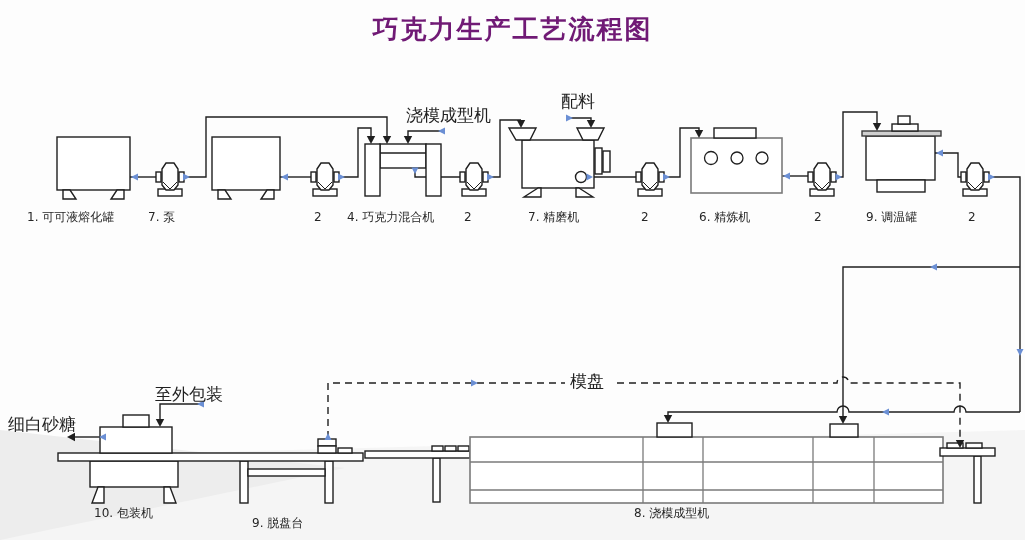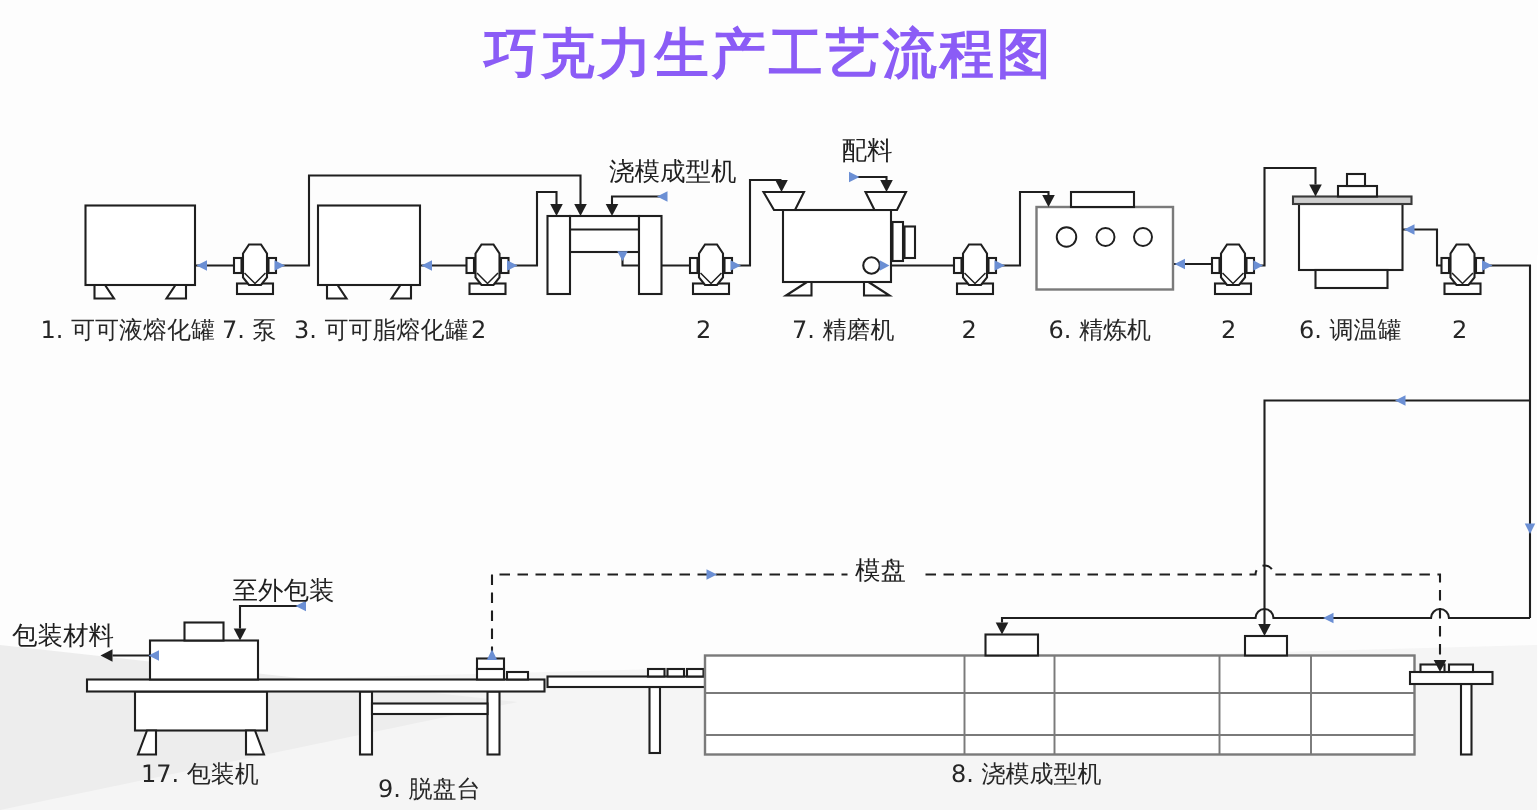--- a/index.html
+++ b/index.html
@@ -1,22 +1,22 @@
 <!DOCTYPE html>
 <html><head>
 <meta charset="utf-8">
 <style>
   html,body{margin:0;padding:0;background:#ffffff;}
   #stage{position:relative;width:1025px;height:540px;background:#fdfdfd;overflow:hidden;
          font-family:"DejaVu Sans","Liberation Sans",sans-serif;}
   #art{position:absolute;left:0;top:0;}
-  .lbl{position:absolute;color:#262626;font-size:16px;line-height:1.2;white-space:nowrap;}
+  .lbl{position:absolute;color:#262626;font-size:12px;line-height:1.2;white-space:nowrap;}
   .ann{position:absolute;color:#1f1f1f;font-size:17px;line-height:1.15;white-space:nowrap;}
-  #title{position:absolute;left:0;right:0;top:12px;text-align:center;color:#8b5cf6;
-         font-size:36px;font-weight:700;letter-spacing:2px;}
+  #title{position:absolute;left:0;right:0;top:12px;text-align:center;color:#701a75;
+         font-size:26px;font-weight:700;letter-spacing:2px;}
 </style>
 </head>
 <body>
 
 <div id="stage">
 
   <svg id="art" width="1025" height="540" viewBox="0 0 1025 540">
     <defs>
       <g id="pump">
         <rect x="-12" y="12" width="24" height="7" fill="#fff" stroke="#1f1f1f" stroke-width="1.4"></rect>
@@ -188,33 +188,33 @@
       <polygon points="328,433 324.5,440 331.5,440"></polygon>
       <polygon points="99,437 106,433.5 106,440.5"></polygon>
       <polygon points="197,404 204,400.5 204,407.5"></polygon>
     </g>
   </svg>
 
   <div id="title">巧克力生产工艺流程图</div>
 
   <div class="lbl" style="left:27px;top:210px">1. 可可液熔化罐</div>
   <div class="lbl" style="left:148px;top:210px">7. 泵</div>
-  <div class="lbl" style="left:196px;top:210px">3. 可可脂熔化罐</div>
   <div class="lbl" style="left:314px;top:210px">2</div>
+  <div class="lbl" style="left:347px;top:210px">4. 巧克力混合机</div>
   <div class="lbl" style="left:464px;top:210px">2</div>
   <div class="lbl" style="left:528px;top:210px">7. 精磨机</div>
   <div class="lbl" style="left:641px;top:210px">2</div>
   <div class="lbl" style="left:699px;top:210px">6. 精炼机</div>
   <div class="lbl" style="left:814px;top:210px">2</div>
-  <div class="lbl" style="left:866px;top:210px">6. 调温罐</div>
+  <div class="lbl" style="left:866px;top:210px">9. 调温罐</div>
   <div class="lbl" style="left:968px;top:210px">2</div>
 
-  <div class="lbl" style="left:94px;top:506px">17. 包装机</div>
+  <div class="lbl" style="left:94px;top:506px">10. 包装机</div>
   <div class="lbl" style="left:252px;top:516px">9. 脱盘台</div>
   <div class="lbl" style="left:634px;top:506px">8. 浇模成型机</div>
 
   <div class="ann" style="left:406px;top:106px">浇模成型机</div>
   <div class="ann" style="left:561px;top:92px">配料</div>
   <div class="ann" style="left:570px;top:372px">模盘</div>
   <div class="ann" style="left:155px;top:385px">至外包装</div>
-  <div class="ann" style="left:8px;top:415px">包装材料</div>
+  <div class="ann" style="left:8px;top:415px">细白砂糖</div>
 
 </div>
 
 </body></html>

